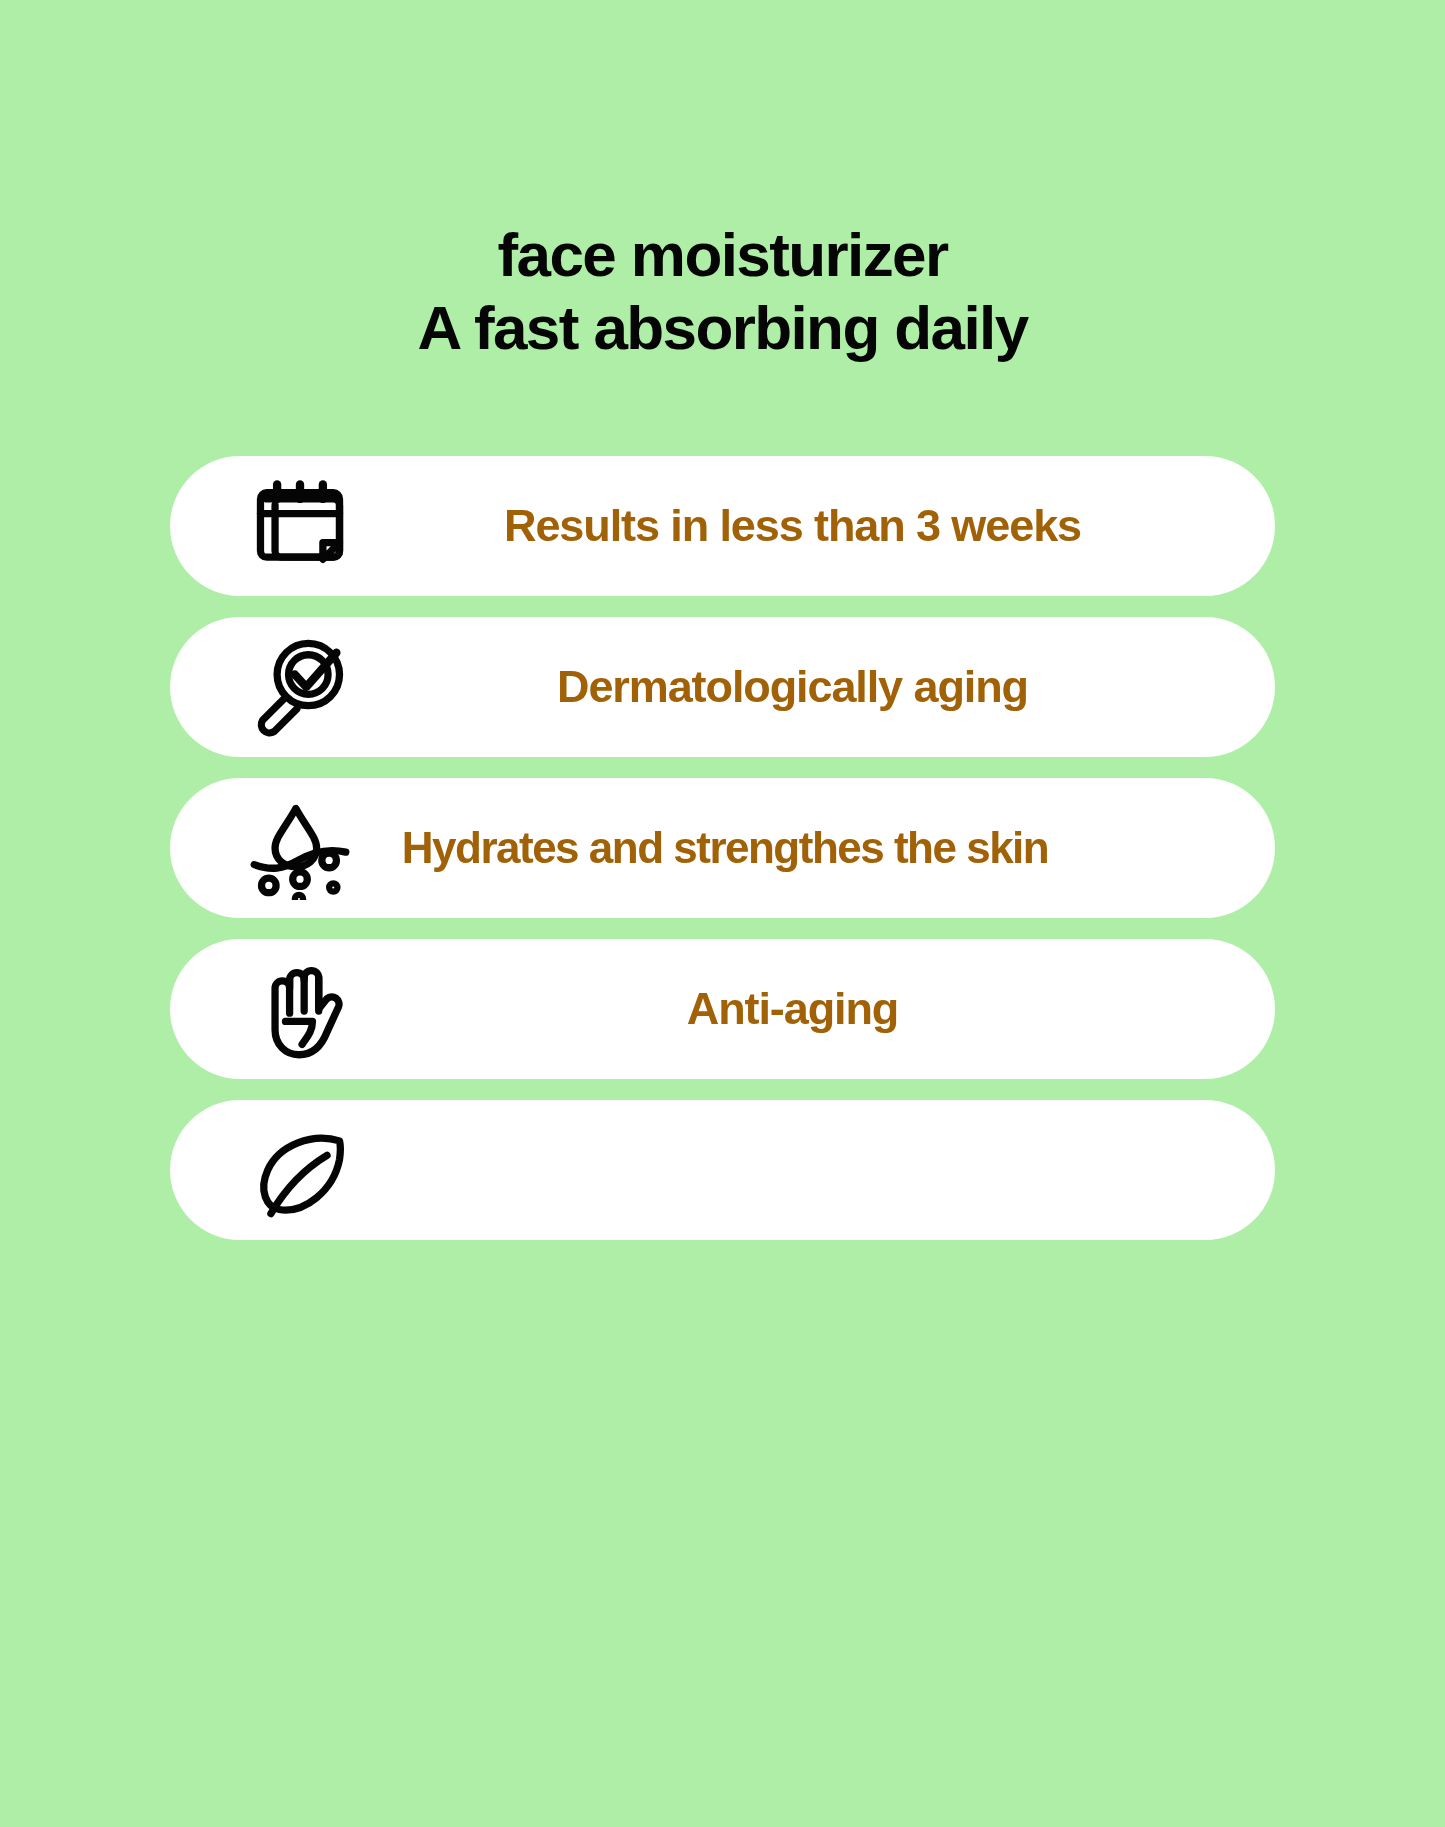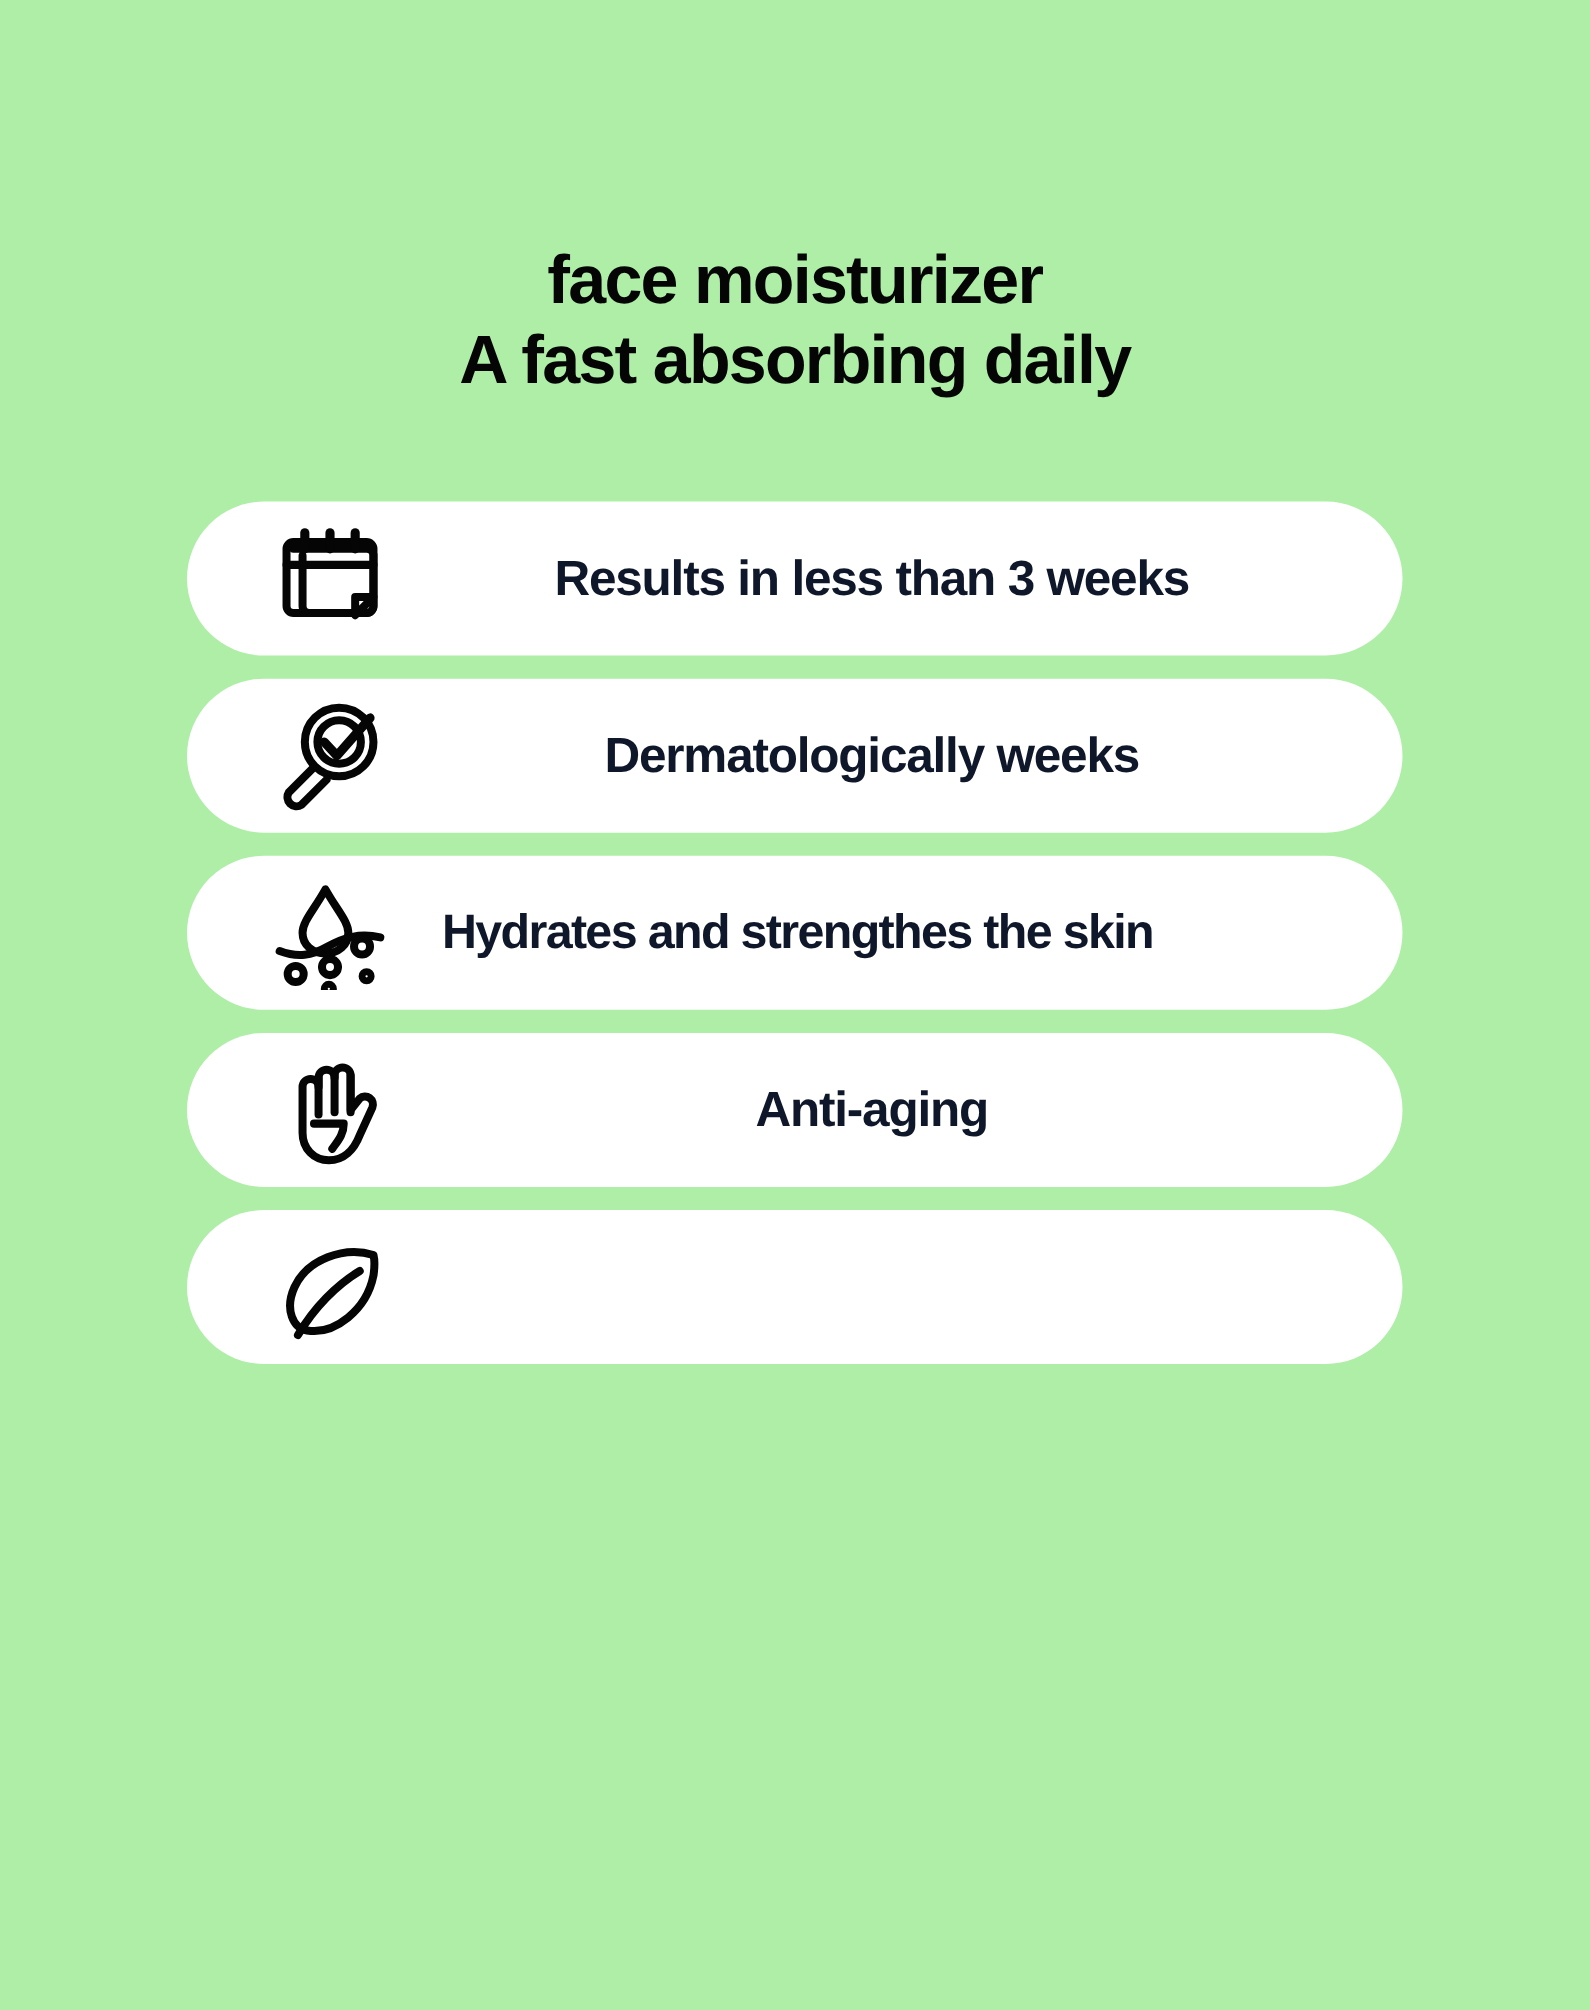--- a/index.html
+++ b/index.html
@@ -76,21 +76,21 @@
     display: block;
     width: 100%;
     height: 100%;
   }
 
   .pill-label {
     width: 100%;
     text-align: center;
     padding: 0 40px 0 180px;
     box-sizing: border-box;
-    color: #0f172a;
+    color: #a16207;
     font-family: "Liberation Sans", sans-serif;
     font-weight: 700;
     font-size: 45px;
     letter-spacing: -1.1px;
     line-height: 1.1;
     white-space: nowrap;
   }
 
   
   .pill-label.long {
@@ -129,21 +129,21 @@
 
     <div class="pill">
       <span class="pill-icon">
         <svg viewBox="0 0 100 100" fill="none" xmlns="http://www.w3.org/2000/svg">
           <circle cx="58" cy="38" r="30" stroke="#050505" stroke-width="7"></circle>
           <circle cx="58" cy="38" r="19" stroke="#050505" stroke-width="7"></circle>
           <path d="M36 60 L14 82 a8 8 0 0 0 11 11 L47 71" stroke="#050505" stroke-width="7" stroke-linecap="round" stroke-linejoin="round"></path>
           <path d="M45 38 L56 50 L85 17" stroke="#050505" stroke-width="8" stroke-linecap="round" stroke-linejoin="round"></path>
         </svg>
       </span>
-      <span class="pill-label">Dermatologically weeks</span>
+      <span class="pill-label">Dermatologically aging</span>
     </div>
 
     <div class="pill">
       <span class="pill-icon">
         <svg viewBox="0 0 100 100" fill="none" xmlns="http://www.w3.org/2000/svg">
           <path d="M46 12 C36 30 26 40 26 50 c0 11 9 18 20 18 c11 0 20 -7 20 -18 c0 -10 -10 -20 -20 -38 z" stroke="#050505" stroke-width="7" stroke-linejoin="round"></path>
           <path d="M6 66 C22 72 34 70 48 62 C62 54 76 50 94 54" stroke="#050505" stroke-width="7" stroke-linecap="round"></path>
           <circle cx="20" cy="86" r="7" stroke="#050505" stroke-width="7"></circle>
           <circle cx="50" cy="80" r="7" stroke="#050505" stroke-width="7"></circle>
           <circle cx="78" cy="62" r="7" stroke="#050505" stroke-width="7"></circle>

